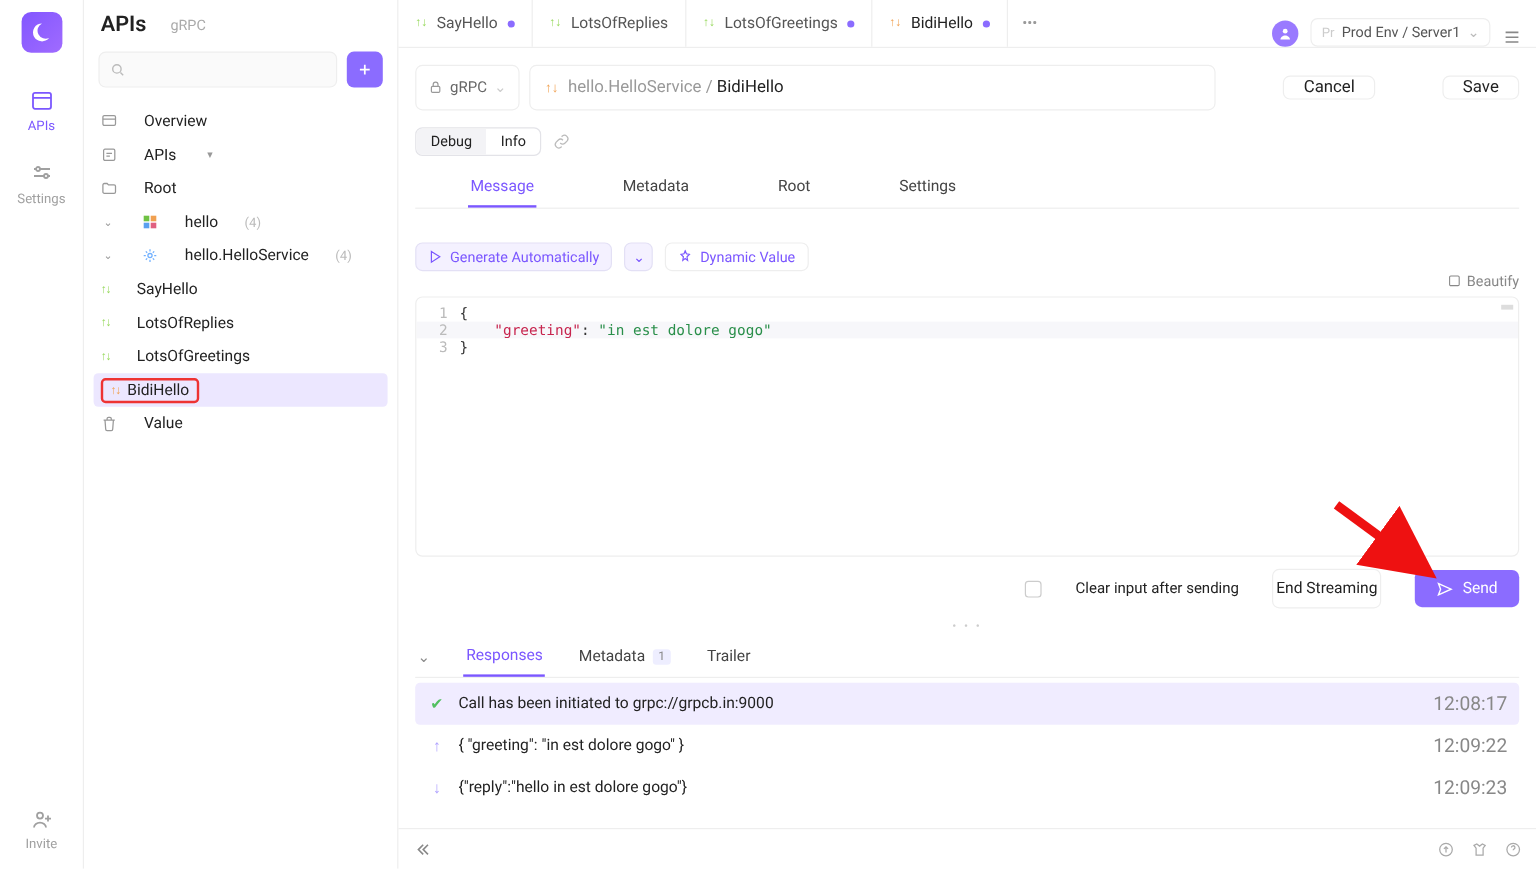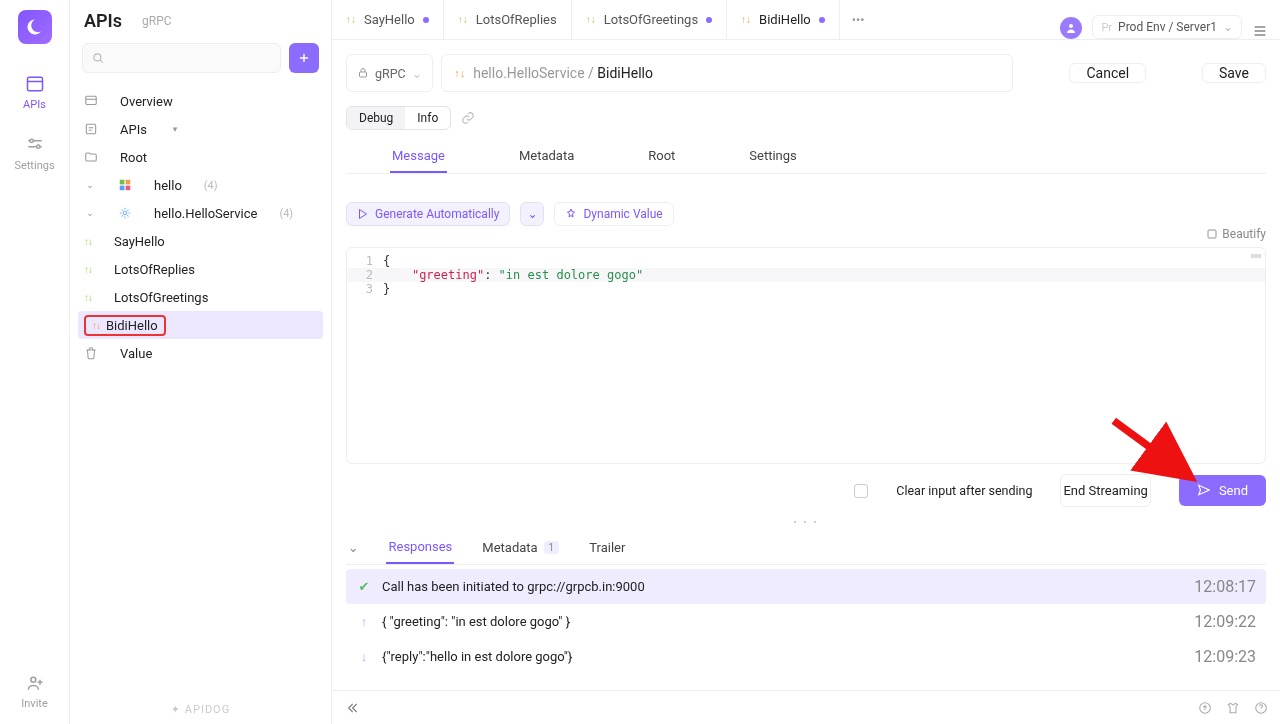--- a/index.html
+++ b/index.html
@@ -82,21 +82,21 @@
 .editor .ln { display:flex; }
 .editor .gutter { width:36px; text-align:right; color:#bbb; padding-right:10px; user-select:none; }
 .editor .code { white-space:pre; }
 .editor .cursor { background:#f7f7fa; }
 .tok-key { color:#c7254e; }
 .tok-str { color:#2a8f4a; }
 .editor .minimap { position:absolute; right:4px; top:6px; width:10px; height:4px; background:#ddd; }
 
 .send-row { display:flex; align-items:center; gap:28px; padding:10px 0; justify-content:flex-end; position:relative; }
 .chk { width:14px; height:14px; border:1px solid #ccc; border-radius:3px; display:inline-block; }
-.send-btn { background:#8b6cff; color:#fff; border-radius:6px; padding:8px 18px; display:flex; align-items:flex-start; gap:8px; cursor:pointer; font-size:13px; }
+.send-btn { background:#8b6cff; color:#fff; border-radius:6px; padding:8px 18px; display:flex; align-items:center; gap:8px; cursor:pointer; font-size:13px; }
 .endstream { border:1px solid #eee; border-radius:6px; padding:8px 2px; cursor:pointer; font-size:13px; }
 
 .divider-drag { text-align:center; color:#ccc; height:14px; font-size:10px; letter-spacing:2px; cursor:row-resize; }
 
 .resp-tabs { display:flex; align-items:center; gap:26px; border-bottom:1px solid #eee; }
 .resp-tabs .col { color:#888; cursor:pointer; padding:4px 2px; }
 .resp-tabs .rt { padding:8px 2px; font-size:13px; cursor:pointer; color:#444; display:flex; align-items:center; gap:6px; }
 .resp-tabs .rt.active { color:#7b57ff; border-bottom:2px solid #7b57ff; }
 .badge { background:#eef; color:#888; font-size:10px; padding:1px 5px; border-radius:3px; }
 
@@ -234,21 +234,20 @@
           <span>BidiHello</span>
         </span>
       </div>
       <div class="trow">
         <svg width="14" height="14" viewBox="0 0 24 24" fill="none" stroke="#999" stroke-width="1.8">
             <path d="M4 7h16M9 7V5a2 2 0 0 1 2-2h2a2 2 0 0 1 2 2v2M6 7l1 13a2 2 0 0 0 2 2h6a2 2 0 0 0 2-2l1-13"></path>
           </svg>
         <span>Value</span>
       </div>
     </div>
-    <div class="sb-foot">✦ APIDOG</div>
   </div>
 
   <div class="main">
 
     <div class="tabbar">
       <div class="tab">
         <span class="mi" style="color:#96d85b">↑↓</span>
         <span>SayHello</span>
           <span class="dot"></span>
       </div>

